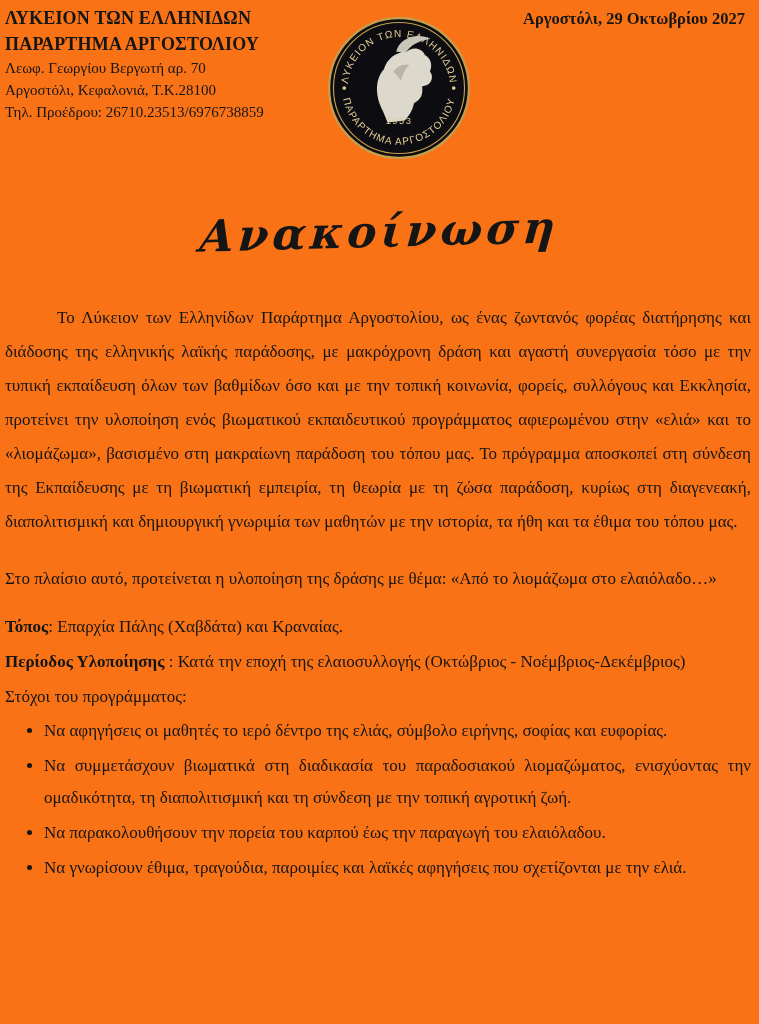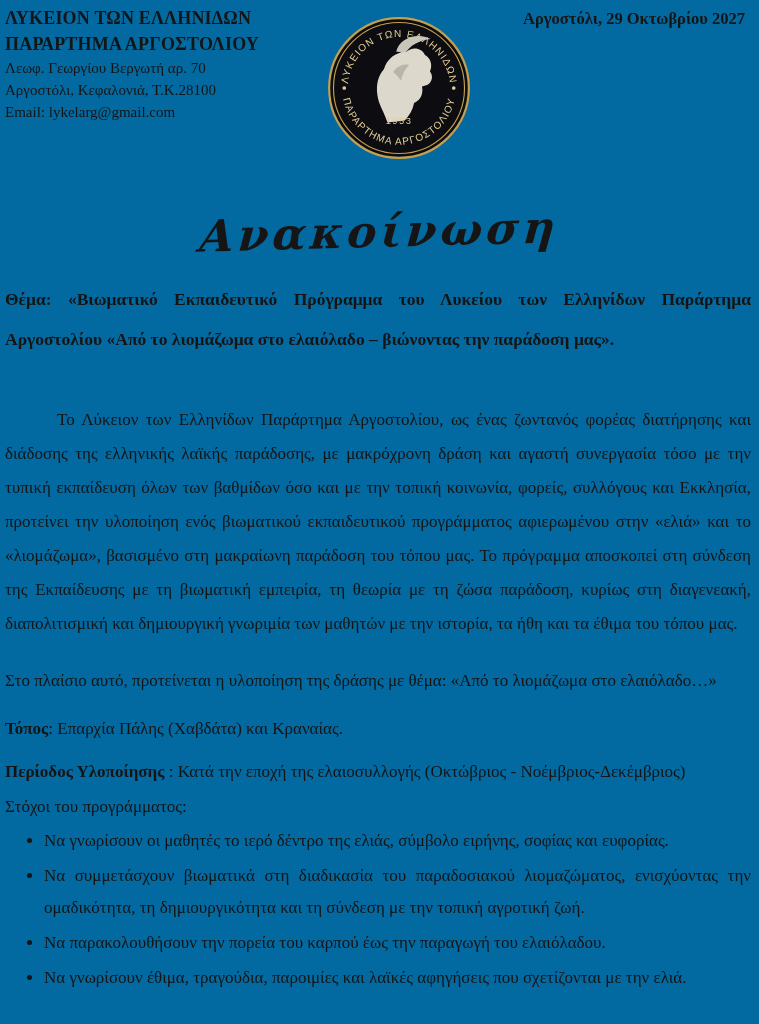--- a/index.html
+++ b/index.html
@@ -1,21 +1,21 @@
 <!DOCTYPE html>
 <html lang="el"><head>
 <meta charset="utf-8">
 <style>
   * { margin:0; padding:0; box-sizing:border-box; }
   html,body { background:#ffffff; }
   body { font-family:"Liberation Serif", serif; color:#151515; }
   .page {
     position:relative;
     width:759px; height:1024px;
-    background:#0369a1;
+    background:#f97316;
     overflow:hidden;
   }
 
   
   .header { position:relative; height:172px; }
   .header-left { position:absolute; left:5px; top:5px; }
   .org-name, .branch { font-weight:bold; font-size:18px; line-height:26px; letter-spacing:.2px; }
   .contact-line { font-size:15px; line-height:22px; }
   .logo-wrap { position:absolute; left:327px; top:16px; width:144px; height:144px; }
   .doc-date { position:absolute; right:14px; top:9px; font-weight:bold; font-size:16.5px; }
@@ -51,21 +51,21 @@
     text-align:justify;
     text-indent:52px;
   }
   .para2 {
     margin-top:22px;
     font-size:17px;
     line-height:36px;
     text-align:justify;
     font-family:Liberation Serif, serif;
   }
-  .detail-line { margin-top:8px; font-size:17px; line-height:35px; }
+  .detail-line { margin-top:0; font-size:17px; line-height:35px; }
   .details { margin-top:12px; }
   .detail-label { font-weight:bold; }
   .goals-heading { font-weight:normal; font-size:17px; line-height:35px; }
   ul.goals { margin-top:1px; padding-left:39px; }
   ul.goals li {
     font-size:17px;
     line-height:32px;
     margin-bottom:3px;
     text-align:justify;
   }
@@ -75,21 +75,21 @@
 
 <div class="page">
 
   <div class="header">
 
     <div class="header-left">
       <div class="org-name">ΛΥΚΕΙΟΝ ΤΩΝ ΕΛΛΗΝΙΔΩΝ</div>
       <div class="branch">ΠΑΡΑΡΤΗΜΑ ΑΡΓΟΣΤΟΛΙΟΥ</div>
       <div class="contact-line">Λεωφ. Γεωργίου Βεργωτή αρ. 70</div>
       <div class="contact-line">Αργοστόλι, Κεφαλονιά, Τ.Κ.28100</div>
-      <div class="contact-line">Email: lykelarg@gmail.com</div>
+      <div class="contact-line">Τηλ. Προέδρου: 26710.23513/6976738859</div>
     </div>
 
     <div class="logo-wrap">
       <svg viewBox="0 0 200 200" width="144" height="144">
         <defs>
           <path id="arcTop" d="M 29,100 A 71,71 0 0 1 171,100"></path>
           <path id="arcBottom" d="M 21,100 A 79,79 0 0 0 179,100"></path>
         </defs>
 
         <circle cx="100" cy="100" r="97" fill="#0c0c11" stroke="#c3a04f" stroke-width="3"></circle>
@@ -119,33 +119,32 @@
 
     <div class="doc-date">Αργοστόλι, 29 Οκτωβρίου 2027</div>
   </div>
 
   <div class="script-title">
     <span>Ανακοίνωση</span>
   </div>
 
   <div class="content">
 
-    <p class="subject">Θέμα: «Βιωματικό Εκπαιδευτικό Πρόγραμμα του Λυκείου των Ελληνίδων Παράρτημα Αργοστολίου «Από το λιομάζωμα στο ελαιόλαδο – βιώνοντας την παράδοση μας».</p>
 
     <p class="para1">Το Λύκειον των Ελληνίδων Παράρτημα Αργοστολίου, ως ένας ζωντανός φορέας διατήρησης και διάδοσης της ελληνικής λαϊκής παράδοσης, με μακρόχρονη δράση και αγαστή συνεργασία τόσο με την τυπική εκπαίδευση όλων των βαθμίδων όσο και με την τοπική κοινωνία, φορείς, συλλόγους και Εκκλησία, προτείνει την υλοποίηση ενός βιωματικού εκπαιδευτικού προγράμματος αφιερωμένου στην «ελιά» και το «λιομάζωμα», βασισμένο στη μακραίωνη παράδοση του τόπου μας. Το πρόγραμμα αποσκοπεί στη σύνδεση της Εκπαίδευσης με τη βιωματική εμπειρία, τη θεωρία με τη ζώσα παράδοση, κυρίως στη διαγενεακή, διαπολιτισμική και δημιουργική γνωριμία των μαθητών με την ιστορία, τα ήθη και τα έθιμα του τόπου μας.</p>
 
     <p class="para2">Στο πλαίσιο αυτό, προτείνεται η υλοποίηση της δράσης με θέμα: «Από το λιομάζωμα στο ελαιόλαδο…»</p>
 
     <div class="details">
       <p class="detail-line"><span class="detail-label">Τόπος</span><span>: Επαρχία Πάλης (Χαβδάτα) και Κραναίας.</span></p>
       <p class="detail-line"><span class="detail-label">Περίοδος Υλοποίησης</span><span> : Κατά την εποχή της ελαιοσυλλογής (Οκτώβριος - Νοέμβριος-Δεκέμβριος)</span></p>
       <p class="goals-heading">Στόχοι του προγράμματος:</p>
     </div>
 
     <ul class="goals">
-      <li>Να γνωρίσουν οι μαθητές το ιερό δέντρο της ελιάς, σύμβολο ειρήνης, σοφίας και ευφορίας.</li>
-      <li>Να συμμετάσχουν βιωματικά στη διαδικασία του παραδοσιακού λιομαζώματος, ενισχύοντας την ομαδικότητα, τη δημιουργικότητα και τη σύνδεση με την τοπική αγροτική ζωή.</li>
+      <li>Να αφηγήσεις οι μαθητές το ιερό δέντρο της ελιάς, σύμβολο ειρήνης, σοφίας και ευφορίας.</li>
+      <li>Να συμμετάσχουν βιωματικά στη διαδικασία του παραδοσιακού λιομαζώματος, ενισχύοντας την ομαδικότητα, τη διαπολιτισμική και τη σύνδεση με την τοπική αγροτική ζωή.</li>
       <li>Να παρακολουθήσουν την πορεία του καρπού έως την παραγωγή του ελαιόλαδου.</li>
       <li>Να γνωρίσουν έθιμα, τραγούδια, παροιμίες και λαϊκές αφηγήσεις που σχετίζονται με την ελιά.</li>
     </ul>
 
   </div>
 </div>
 
 </body></html>

